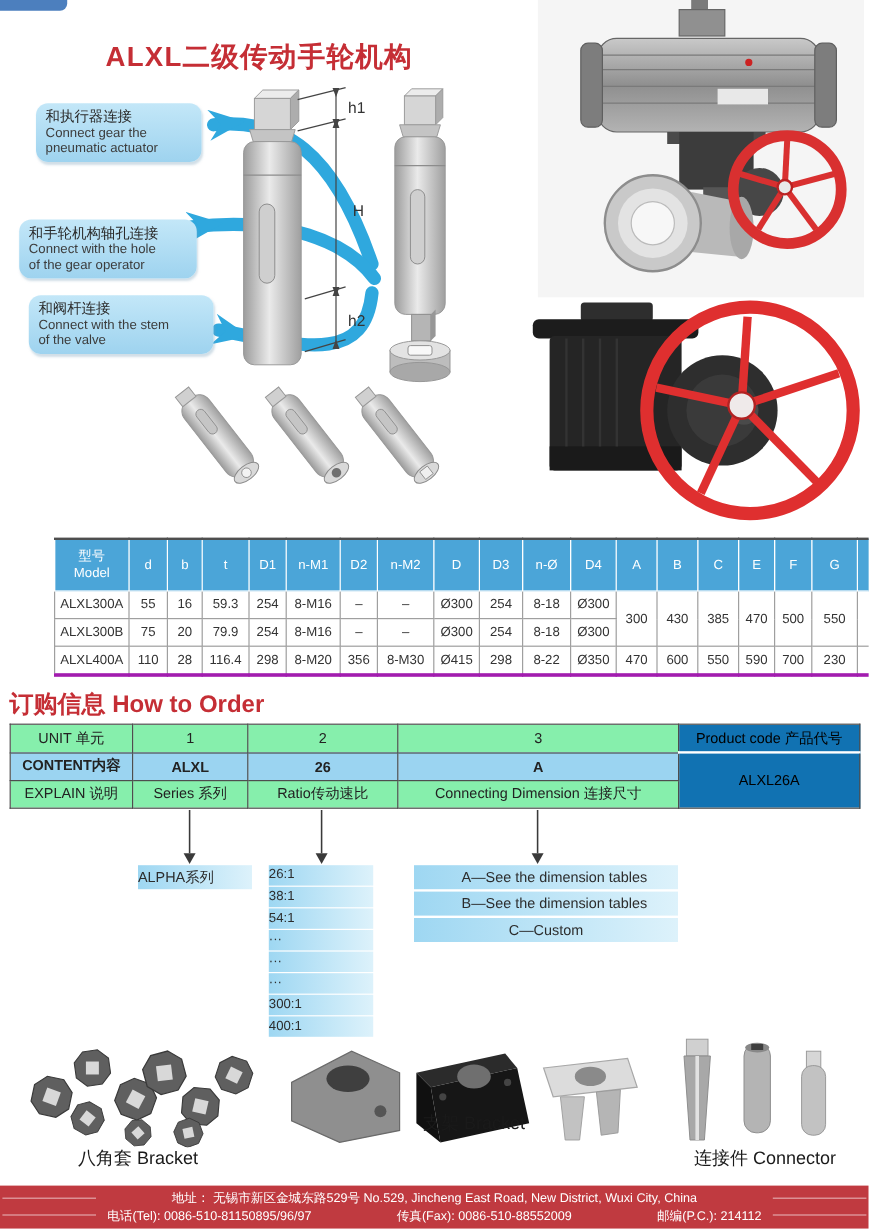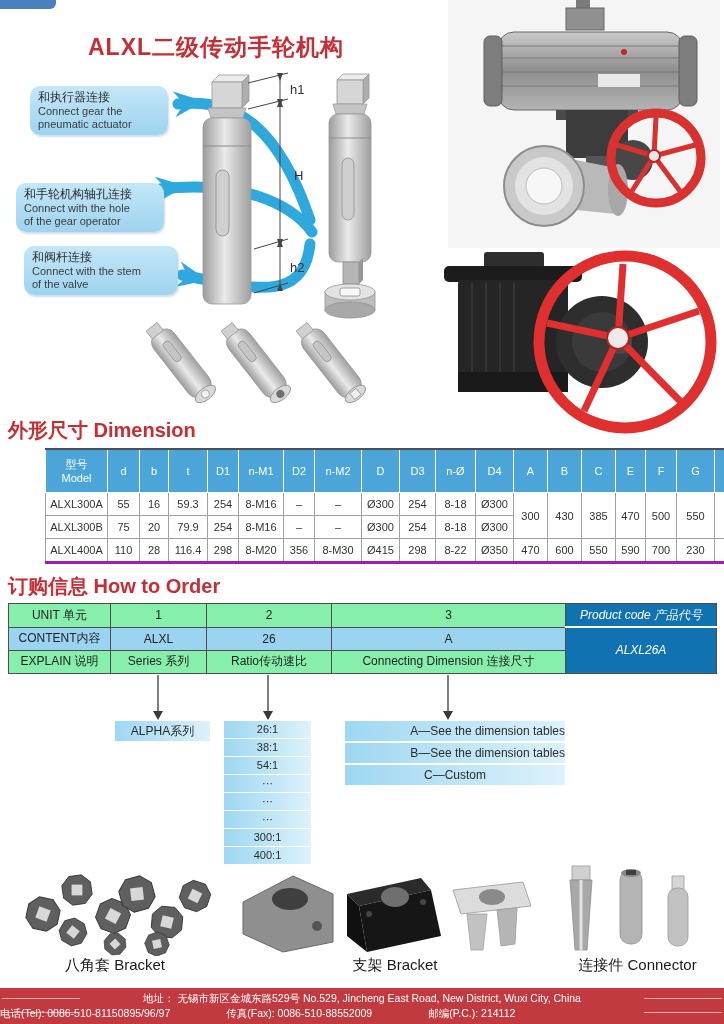--- a/index.html
+++ b/index.html
@@ -26,40 +26,40 @@
   table{border-collapse:collapse;table-layout:fixed;}
   .dim-table{left:8px;top:448px;width:708px;font-size:11px;color:#333;
              border-top:2px solid #4e4e4e;border-bottom:3px solid #a21caf;margin-left:37px;}
   .dim-table th{background:#4ba5d8;color:#fff;font-weight:400;border:1px solid #fff;
                 height:42px;padding:0;font-size:11px;}
   .dim-table th .thz{display:block;line-height:14px;}
   .dim-table td{border:1px solid #9f9f9f;height:22px;padding:0;text-align:center;background:#fff;}
 
   .order-table{left:8px;top:603px;width:708px;font-size:12px;color:#222;}
   .order-table td{border:1px solid #4e4e4e;height:22px;padding:0;text-align:center;background:#86efac;}
-  .order-table td.ot-blue{background:#9bd4f1;}
-  .order-table td.ot-dark{background:#1172b2;color:#ffffff;font-style:italic;}
+  .order-table td.ot-blue{background:#9bd4f1;font-weight:bold;}
+  .order-table td.ot-dark{background:#1172b2;color:#000000;}
   .order-table td.ot-dark-top{border-bottom:2px solid #fff;}
 
-  .blue-chip{background:linear-gradient(90deg,#9ed7f2 0%,#ddf2fb 100%);color:#2c2c2c;text-align:center;}
+  .blue-chip{background:linear-gradient(90deg,#9ed7f2 0%,#ddf2fb 100%);color:#2c2c2c;}
   .alpha-box{left:115px;top:721px;width:95px;height:20px;line-height:20px;font-size:12px;}
   .ratio-list{left:224px;top:721px;width:87px;}
   .ratio-item{height:17px;line-height:17px;font-size:11px;margin-bottom:1px;}
   .abc-list{left:345px;top:721px;width:220px;}
-  .abc-item{height:20px;line-height:20px;font-size:12px;text-align:right;padding-left:14px;margin-bottom:2px;}
+  .abc-item{height:20px;line-height:20px;font-size:12px;text-align:center;padding-left:14px;margin-bottom:2px;}
   .abc-item.centered{text-align:center;padding-left:0;}
 
   .prod-label{font-size:15px;color:#1a1a1a;text-align:center;}
   .pl-insert{left:30px;top:956px;width:170px;}
-  .pl-bracket{left:300px;top:956px;width:190px;}
+  .pl-bracket{left:300px;top:927px;width:190px;}
   .pl-connector{left:545px;top:956px;width:185px;}
 
   .footer{left:0;top:988px;width:724px;height:48px;background:#c03a40;color:#fff;}
   .footer .f1{position:absolute;left:0;top:4px;width:100%;text-align:center;font-size:10.5px;}
-  .footer .f2{position:absolute;left:0;top:19px;width:100%;display:flex;gap:56px;font-size:10.5px;}
+  .footer .f2{position:absolute;left:0;top:19px;width:100%;display:flex;justify-content:center;gap:71px;font-size:10.5px;}
   .fline{position:absolute;height:1px;width:78px;background:rgba(255,255,255,.55);}
   .fl1{left:2px;top:10px;}.fl2{left:2px;top:24px;}
   .fl3{right:2px;top:10px;}.fl4{right:2px;top:24px;}
 
   svg{display:block;}
 </style>
 </head>
 <body>
 
 <div class="page">
@@ -216,21 +216,20 @@
     <circle cx="200" cy="100" r="12" fill="#4a4a4a"></circle>
     <circle cx="205" cy="100" r="86" fill="none" stroke="#df2f2f" stroke-width="11"></circle>
     <line x1="198" y1="96" x2="203" y2="22" stroke="#df2f2f" stroke-width="7"></line>
     <line x1="198" y1="96" x2="279" y2="69" stroke="#df2f2f" stroke-width="7"></line>
     <line x1="198" y1="96" x2="261" y2="160" stroke="#df2f2f" stroke-width="7"></line>
     <line x1="198" y1="96" x2="164" y2="169" stroke="#df2f2f" stroke-width="7"></line>
     <line x1="198" y1="96" x2="127" y2="81" stroke="#df2f2f" stroke-width="7"></line>
     <circle cx="198" cy="96" r="11" fill="#efeaea" stroke="#b22222" stroke-width="2"></circle>
   </svg>
 
-  <h2 class="abs sec-heading h-dim">外形尺寸 Dimension</h2>
 
   <table class="abs dim-table">
     <colgroup>
       <col style="width:62px">
         <col style="width:32px">
         <col style="width:29px">
         <col style="width:39px">
       <col style="width:31px">
         <col style="width:45px">
         <col style="width:31px">

